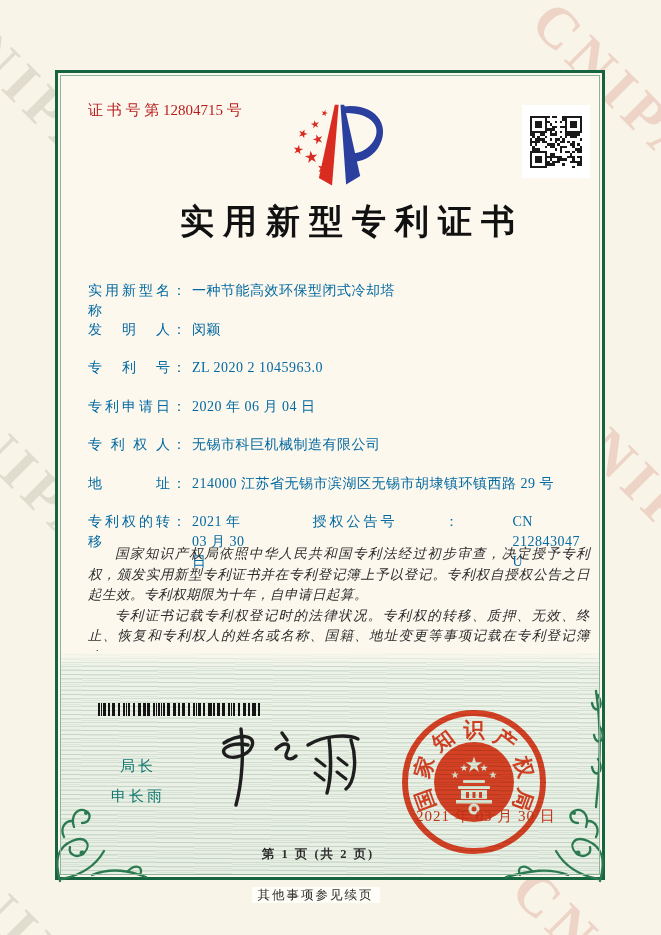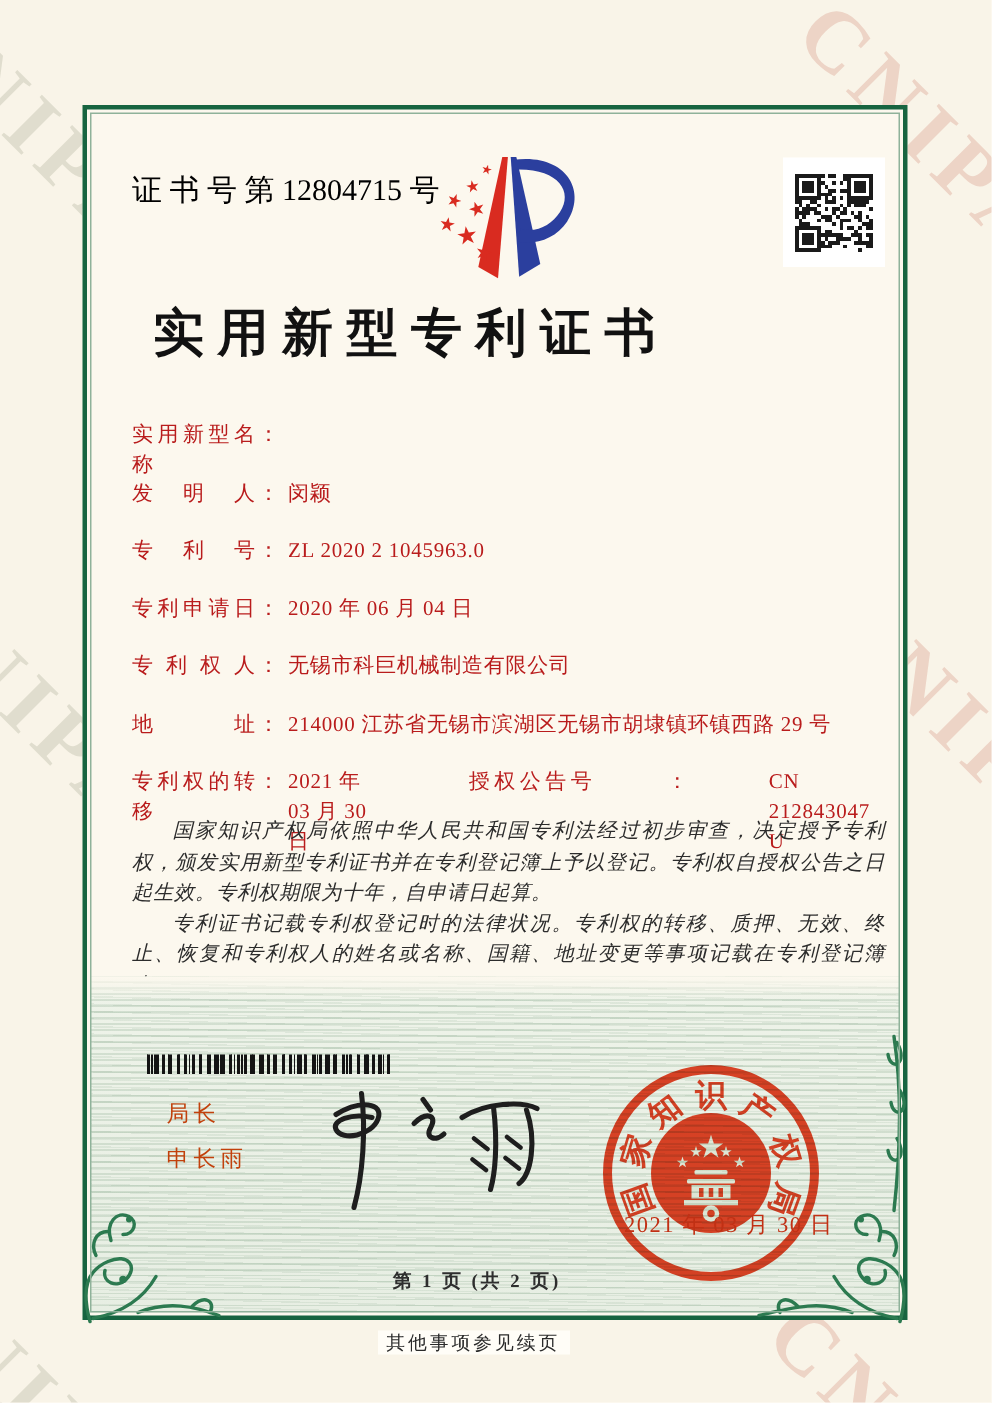--- a/index.html
+++ b/index.html
@@ -11,28 +11,28 @@
       transform:rotate(45deg);transform-origin:left top;white-space:nowrap;pointer-events:none;}
   .wm.gray{color:rgba(138,140,112,.22);}
   .wm.pink{color:rgba(206,118,102,.26);}
   .wm.faint-pink{color:rgba(206,118,102,.12);}
   .wm.faint-gray{color:rgba(138,140,112,.13);}
   
   .cert{position:absolute;left:55px;top:70px;width:550px;height:810px;
         background:#fcf8ee;border:3px solid #176440;box-sizing:border-box;}
   .cert .innerline{position:absolute;inset:2px;border:1px solid #8fb29a;pointer-events:none;z-index:6;}
   
-  .certno{position:absolute;left:30px;top:40px;font-size:20px;color:#000000;}
+  .certno{position:absolute;left:30px;top:28px;font-size:15px;color:#b91c1c;}
   .logo{position:absolute;left:228px;top:26px;width:108px;height:94px;}
   .qrbox{position:absolute;left:464px;top:32px;width:68px;height:73px;background:#fff;
          display:flex;align-items:center;justify-content:center;}
-  .title{position:absolute;left:0;right:0;top:126px;margin:0;
+  .title{position:absolute;left:0;right:0;top:126px;text-align:center;margin:0;
          font-size:34px;font-weight:600;letter-spacing:9px;color:#111;padding-left:44px;}
   
-  .fields{position:absolute;left:30px;top:208px;right:22px;font-size:14px;color:#b91c1c;}
+  .fields{position:absolute;left:30px;top:208px;right:22px;font-size:14px;color:#0369a1;}
   .row{height:38.5px;display:flex;align-items:flex-start;line-height:20px;}
   .flabel{display:inline-block;width:82px;text-align:justify;text-align-last:justify;flex:0 0 82px;}
   .fcolon{display:inline-block;margin:0 6px 0 2px;}
   .fvalue{letter-spacing:.5px;}
   .pair2{margin-left:54px;display:inline-flex;gap:48px;}
   
   .bodytext{position:absolute;left:30px;top:471px;width:502px;font-size:13.5px;line-height:20.5px;
             font-style:italic;color:#2c2c2c;}
   .bodytext p{margin:0;text-indent:2em;text-align:justify;letter-spacing:.5px;}
   
@@ -42,22 +42,22 @@
       repeating-linear-gradient(1.5deg, rgba(104,146,112,.12) 0 1px, rgba(104,146,112,0) 1px 5px),
       linear-gradient(#eef3e9,#e7eee3);}
   .bandfade{position:absolute;left:0;right:0;top:0;height:16px;
             background:linear-gradient(#fcf8ee,rgba(252,248,238,0));}
   
   .barcode{position:absolute;left:40px;top:630px;width:164px;height:13px;z-index:2;
     background:
       repeating-linear-gradient(90deg,#141414 0 2px,transparent 2px 5px),
       repeating-linear-gradient(90deg,#141414 0 1px,transparent 1px 7px),
       repeating-linear-gradient(90deg,transparent 0 3px,#141414 3px 4px,transparent 4px 11px);}
-  .signer{position:absolute;left:53px;top:660px;z-index:2;font-size:15px;color:#c2410c;
-          font-family:"Liberation Sans","DejaVu Sans",sans-serif;}
+  .signer{position:absolute;left:53px;top:684px;z-index:2;font-size:15px;color:#0f766e;
+          font-family:"Liberation Sans","DejaVu Sans",sans-serif;text-align:center;}
   .signer div{margin-bottom:11px;letter-spacing:3px;}
   .sig{position:absolute;left:138px;top:650px;width:172px;height:88px;z-index:2;}
   .seal{position:absolute;left:336px;top:629px;width:160px;height:160px;z-index:3;
         mix-blend-mode:multiply;opacity:.94;}
   .sealdate{position:absolute;left:358px;top:734px;z-index:4;font-size:15px;color:#c13014;
             letter-spacing:1px;white-space:nowrap;}
   .pageno{position:absolute;left:0;right:24px;bottom:14px;text-align:center;z-index:4;
           font-size:12.5px;color:#2e2e2e;letter-spacing:2px;font-weight:bold;}
   .ornament{position:absolute;z-index:5;pointer-events:none;}
   .orn-left{left:-6px;bottom:-6px;}
@@ -343,20 +343,21 @@
           <rect x="17" y="20" width="1" height="1" fill="#1a1a1a"></rect>
         </svg>
     </div>
 
     <h1 class="title">实用新型专利证书</h1>
 
     <div class="fields">
         <div class="row">
           <span class="flabel">实用新型名称</span>
           <span class="fcolon">：</span>
+          <span class="fvalue">一种节能高效环保型闭式冷却塔</span>
         </div>
         <div class="row">
           <span class="flabel">发明人</span>
           <span class="fcolon">：</span>
           <span class="fvalue">闵颖</span>
         </div>
         <div class="row">
           <span class="flabel">专利号</span>
           <span class="fcolon">：</span>
           <span class="fvalue">ZL 2020 2 1045963.0</span>

